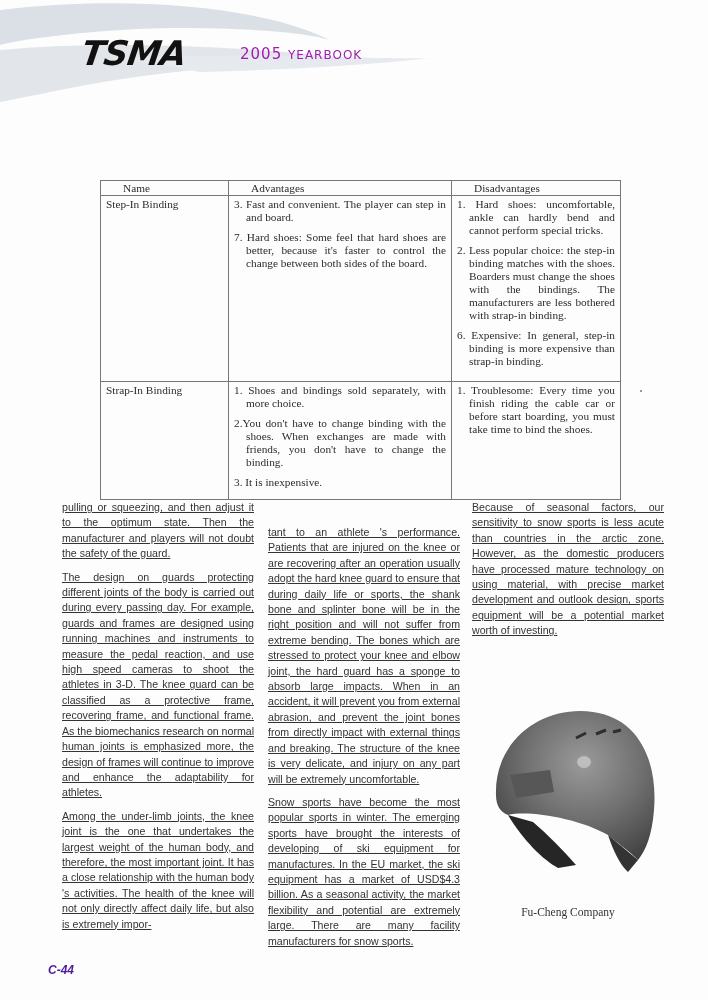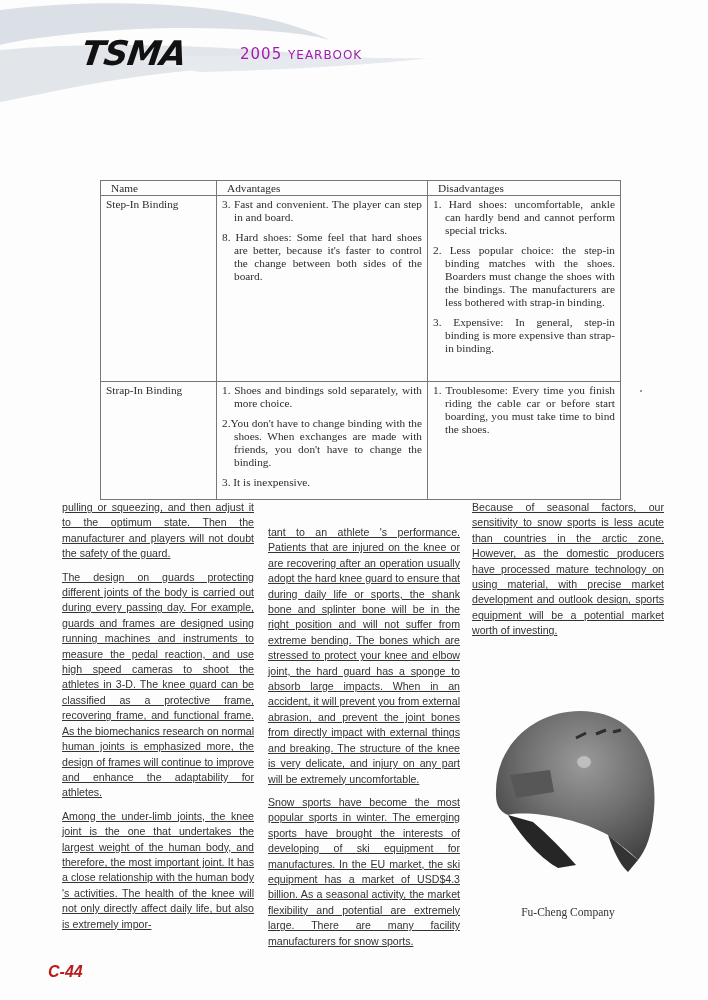--- a/index.html
+++ b/index.html
@@ -22,21 +22,21 @@
 
   table.cmp {
     position: absolute; left: 100px; top: 180px; width: 521px;
     border-collapse: collapse;
     font-family: "Liberation Serif", serif; font-size: 11.3px; line-height: 13px; color: #2c2c2c;
   }
   table.cmp td, table.cmp th {
     border: 1px solid #777; vertical-align: top; text-align: left; font-weight: normal;
     padding: 2px 5px 4px 5px;
   }
-  table.cmp th { padding: 1px 5px 0 10px; }
+  table.cmp th { padding: 1px 5px 0 22px; }
   .c1 { width: 100px; }
   .c2 { width: 195px; }
   .item { padding-left: 12px; text-indent: -12px; margin: 0 0 7px 0; text-align: justify; }
   .item:last-child { margin-bottom: 0; }
 
   .col {
     position: absolute; top: 500px; width: 192px;
     font-family: "Liberation Sans", sans-serif; font-size: 10.6px; line-height: 15.4px; color: #333;
     text-align: justify;
   }
@@ -46,21 +46,21 @@
   .col3 { left: 472px; }
 
   .helmet { position: absolute; left: 488px; top: 700px; width: 170px; height: 190px; }
   .caption {
     position: absolute; left: 472px; top: 904px; width: 192px; text-align: center;
     font-family: "Liberation Serif", serif; font-size: 11.5px; line-height: 16px; color: #333;
   }
   .pagenum {
     position: absolute; left: 48px; top: 963px;
     font-family: "Liberation Sans", sans-serif; font-weight: bold; font-style: italic;
-    font-size: 16px; color: #b91c1c;
+    font-size: 12px; color: #4c1d95;
   }
   .dot { position: absolute; left: 640px; top: 390px; width: 2px; height: 2px; background: #999; }
 </style>
 </head>
 <body>
 
 <svg class="swoosh" viewBox="0 0 708 110" preserveAspectRatio="none">
   <path d="M0,10 C120,-5 260,5 330,40 C300,30 200,25 120,30 C60,34 20,40 0,45 Z" fill="#d7dce3" opacity="0.9"></path>
   <path d="M0,50 C100,40 250,45 380,62 C260,60 150,72 60,90 C30,96 10,100 0,102 Z" fill="#dde2e8" opacity="0.85"></path>
   <path d="M120,58 C260,52 380,60 430,58 C360,66 280,70 200,72 Z" fill="#e6e9ee"></path>
@@ -76,26 +76,26 @@
   <tbody>
       <tr>
     <th class="c1">Name</th>
     <th class="c2">Advantages</th>
     <th>Disadvantages</th>
   </tr>
   <tr style="height:186px;">
     <td>Step-In Binding</td>
     <td>
       <p class="item">3. Fast and convenient. The player can step in and board.</p>
-      <p class="item">8. Hard shoes: Some feel that hard shoes are better, because it's faster to control the change between both sides of the board.</p>
+      <p class="item">7. Hard shoes: Some feel that hard shoes are better, because it's faster to control the change between both sides of the board.</p>
     </td>
     <td>
       <p class="item">1. Hard shoes: uncomfortable, ankle can hardly bend and cannot perform special tricks.</p>
       <p class="item">2. Less popular choice: the step-in binding matches with the shoes. Boarders must change the shoes with the bindings. The manufacturers are less bothered with strap-in binding.</p>
-      <p class="item">3. Expensive: In general, step-in binding is more expensive than strap-in binding.</p>
+      <p class="item">6. Expensive: In general, step-in binding is more expensive than strap-in binding.</p>
     </td>
   </tr>
   <tr style="height:118px;">
     <td>Strap-In Binding</td>
     <td>
       <p class="item">1. Shoes and bindings sold separately, with more choice.</p>
       <p class="item">2.You don't have to change binding with the shoes. When exchanges are made with friends, you don't have to change the binding.</p>
       <p class="item">3. It is inexpensive.</p>
     </td>
     <td>

